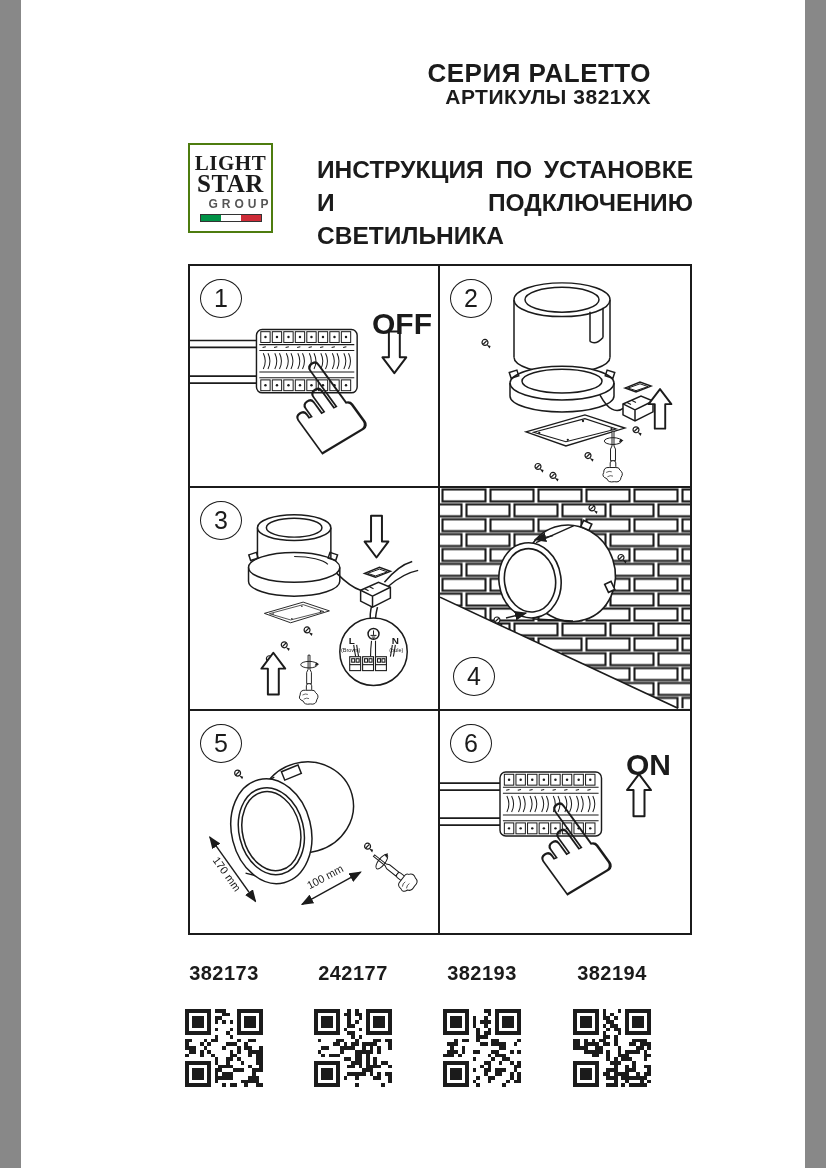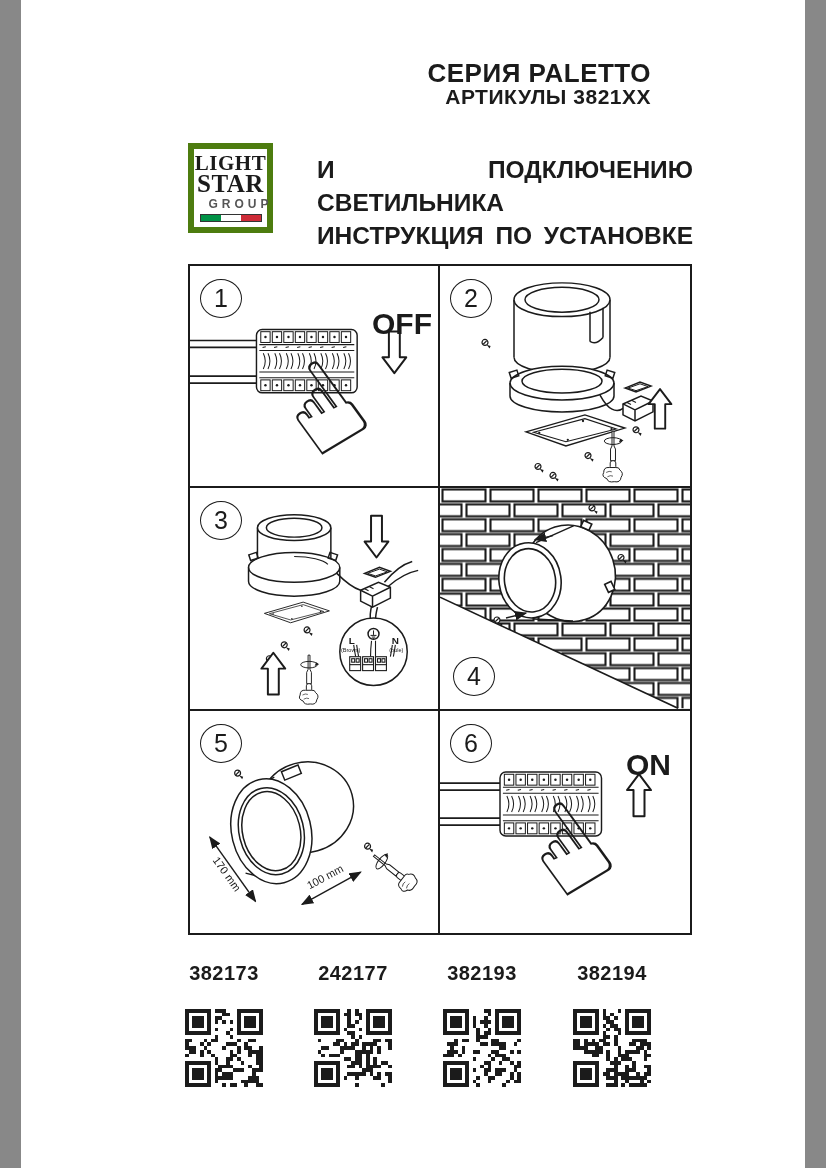--- a/index.html
+++ b/index.html
@@ -2,21 +2,21 @@
 <html><head>
 <meta charset="utf-8">
 <style>
   html,body{margin:0;padding:0;background:#888;}
   .page{position:relative;width:784px;height:1168px;background:#fff;margin:0 auto;
         font-family:"Liberation Sans",sans-serif;color:#1b1b1b;overflow:hidden;}
   
   .hdr-series{position:absolute;right:154px;top:58px;font-size:26px;font-weight:bold;letter-spacing:.5px;}
   .hdr-articles{position:absolute;right:154px;top:85px;font-size:21px;font-weight:bold;letter-spacing:.5px;}
   
-  .logo{position:absolute;left:167px;top:143px;width:85px;height:90px;border:6px solid #4d7c0f;
+  .logo{position:absolute;left:167px;top:143px;width:85px;height:90px;border:2px solid #4d7c0f;
         box-sizing:border-box;display:flex;flex-direction:column;align-items:center;justify-content:center;}
   .logo-l1{font-family:"Liberation Serif",serif;font-weight:bold;font-size:21px;line-height:19px;letter-spacing:.5px;}
   .logo-l2{font-family:"Liberation Serif",serif;font-weight:bold;font-size:25px;line-height:22px;letter-spacing:.5px;}
   .logo-l3{font-size:12px;letter-spacing:4px;color:#555;margin:2px 0 3px 20px;font-weight:bold;}
   .logo-flag{width:60px;height:6px;border:1px solid #333;display:flex;}
   .logo-flag span{flex:1;}
   
   .title{position:absolute;left:296px;top:153px;width:376px;font-size:24.5px;font-weight:bold;line-height:33px;}
   .title div{text-align:justify;text-align-last:justify;}
   
@@ -128,22 +128,22 @@
     <div class="logo-l2">STAR</div>
     <div class="logo-l3">GROUP</div>
     <div class="logo-flag">
       <span style="background:#009246"></span>
       <span style="background:#ffffff"></span>
       <span style="background:#ce2b37"></span>
     </div>
   </div>
 
   <div class="title">
+    <div>ИНСТРУКЦИЯ ПО УСТАНОВКЕ</div>
     <div>И ПОДКЛЮЧЕНИЮ СВЕТИЛЬНИКА</div>
-    <div>ИНСТРУКЦИЯ ПО УСТАНОВКЕ</div>
   </div>
 
   <div class="grid">
 
     <div class="cell">
       <div class="badge">1</div>
       <span class="switch-label" style="left:182px;top:41px">OFF</span>
       <span class="hand-glyph" style="left:97px;top:84px">☝</span>
       <svg class="art" viewBox="0 0 250 222" preserveAspectRatio="none">
         <g stroke="#1b1b1b" stroke-width="1.6" fill="none">

